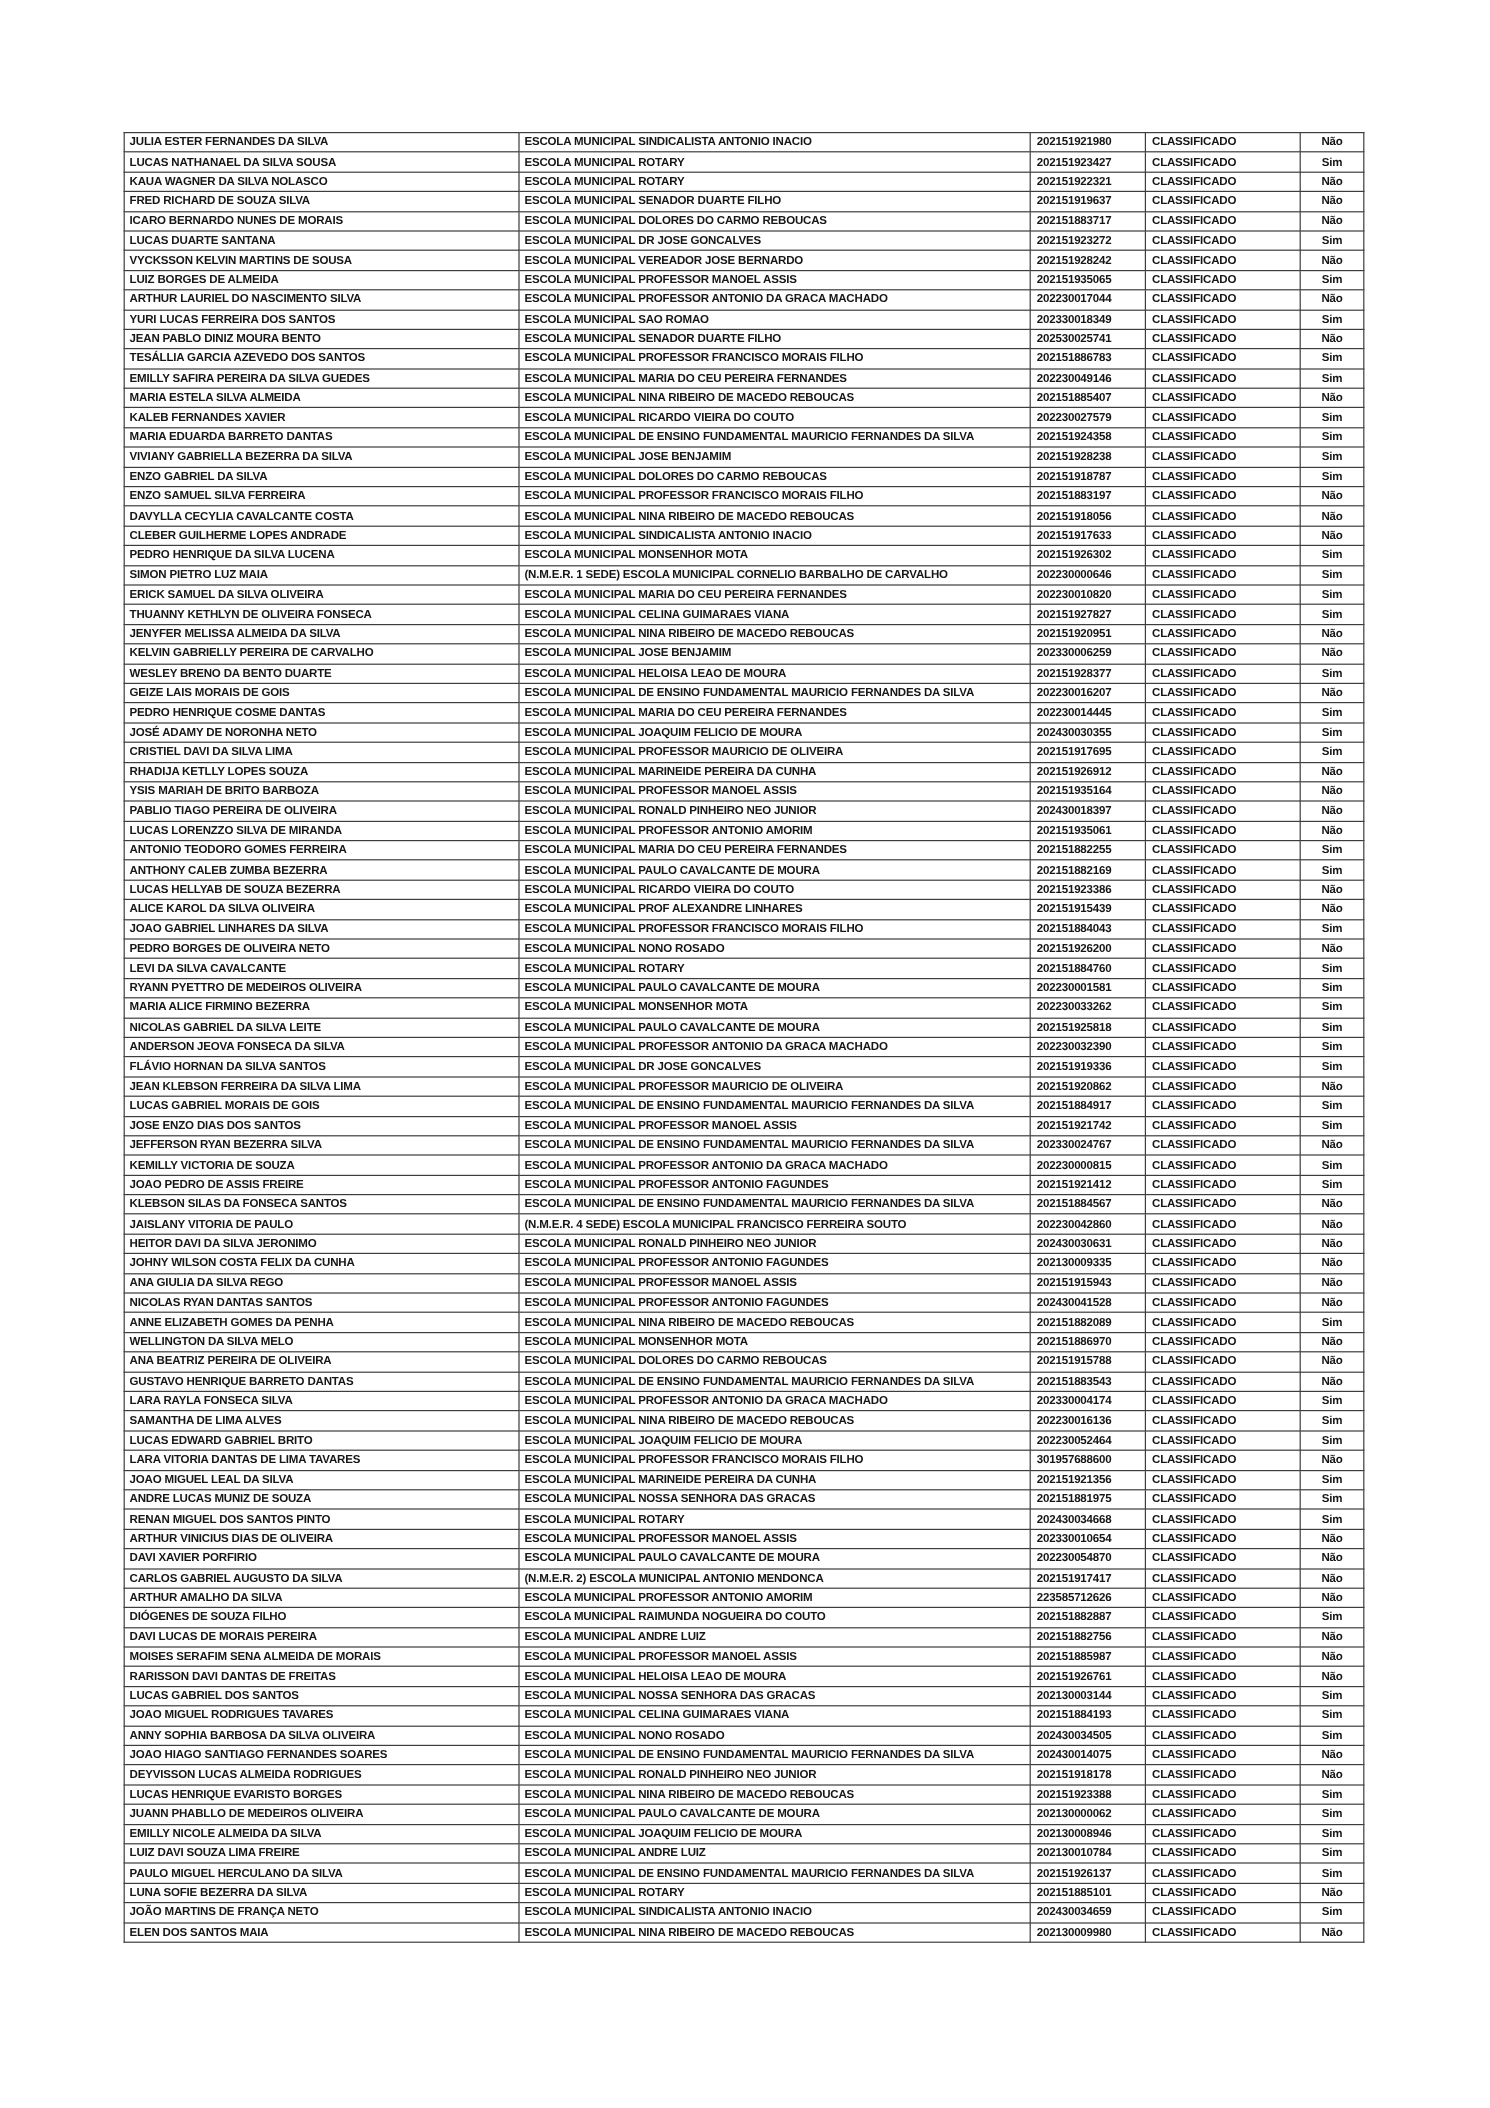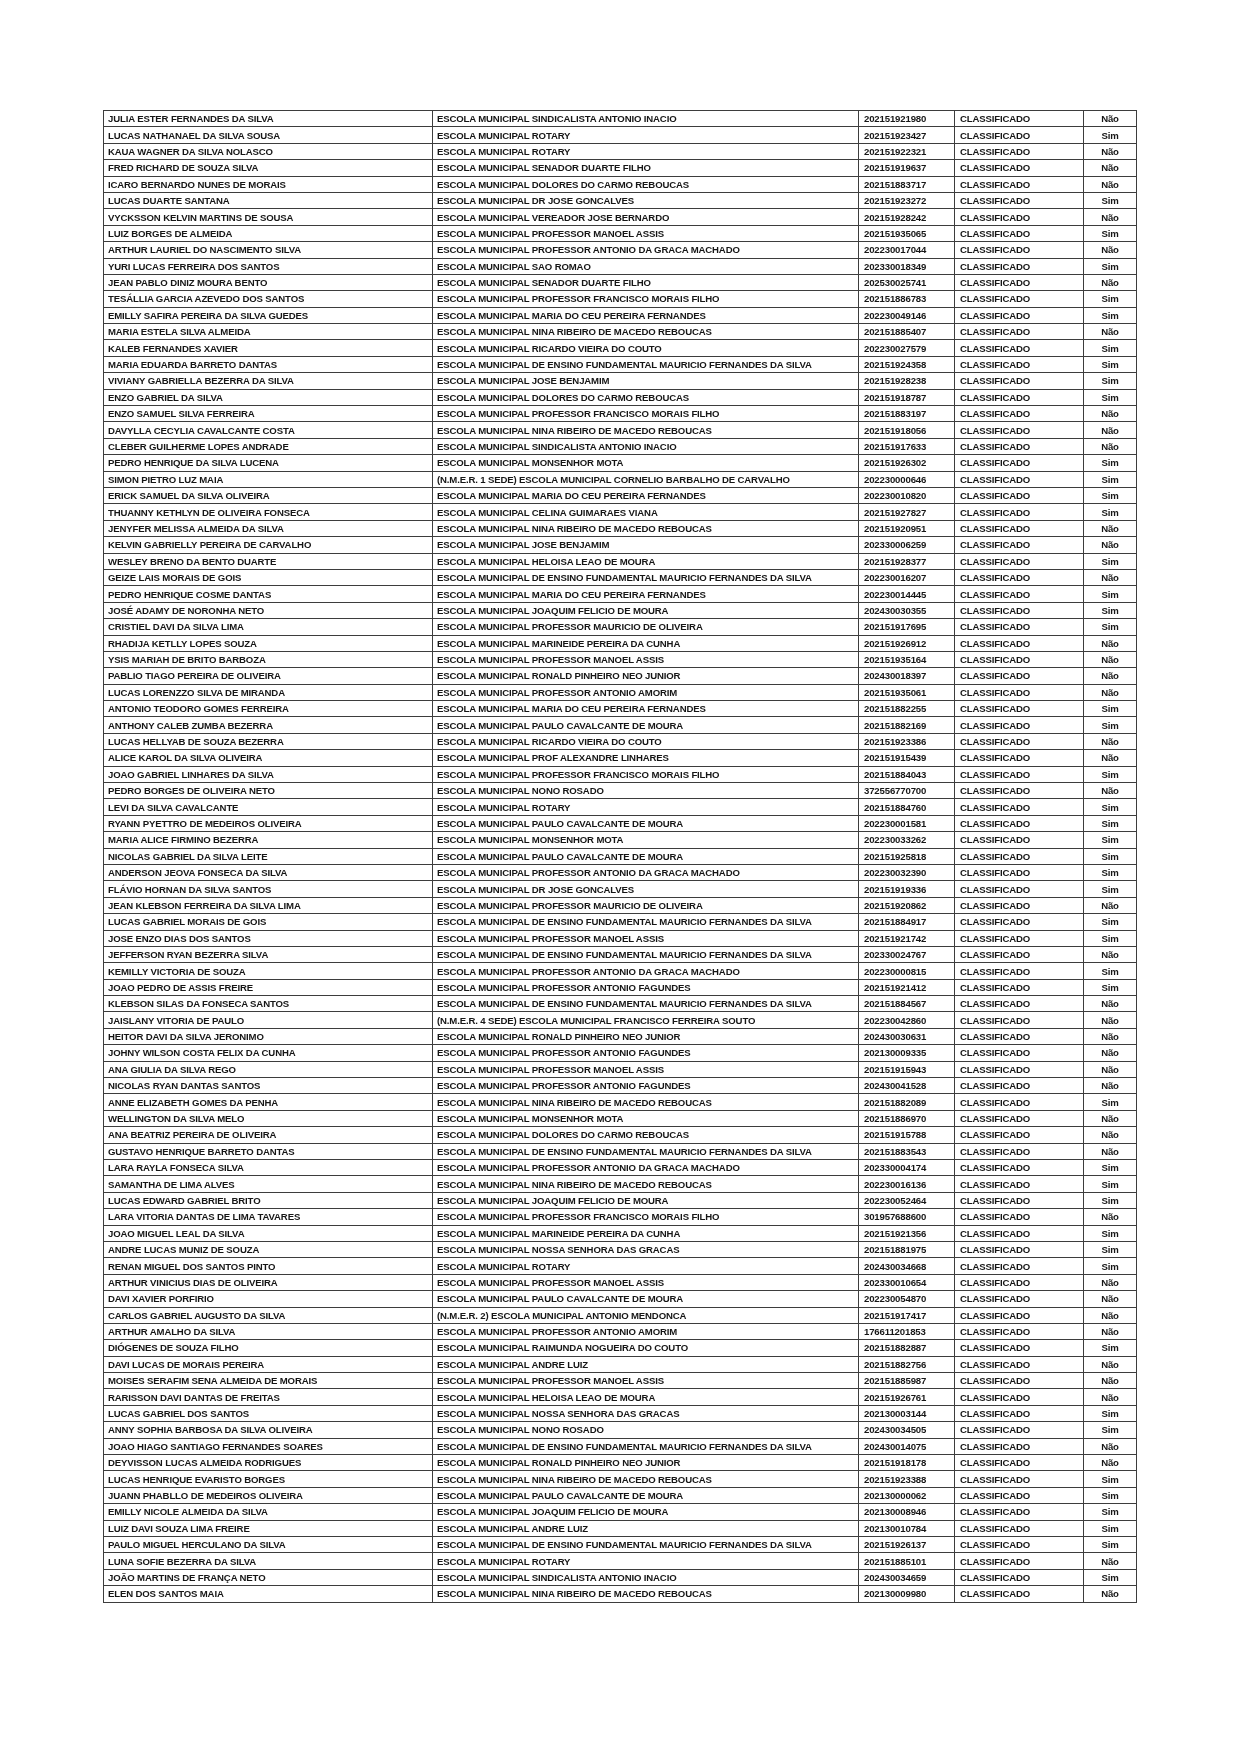--- a/index.html
+++ b/index.html
@@ -382,21 +382,21 @@
     <td class="c0">JOAO GABRIEL LINHARES DA SILVA</td>
     <td class="c1">ESCOLA MUNICIPAL PROFESSOR FRANCISCO MORAIS FILHO</td>
     <td class="c2">202151884043</td>
     <td class="c3">CLASSIFICADO</td>
     <td class="c4">Sim</td>
   </tr>
 
   <tr>
     <td class="c0">PEDRO BORGES DE OLIVEIRA NETO</td>
     <td class="c1">ESCOLA MUNICIPAL NONO ROSADO</td>
-    <td class="c2">372556770700</td>
+    <td class="c2">202151926200</td>
     <td class="c3">CLASSIFICADO</td>
     <td class="c4">Não</td>
   </tr>
 
   <tr>
     <td class="c0">LEVI DA SILVA CAVALCANTE</td>
     <td class="c1">ESCOLA MUNICIPAL ROTARY</td>
     <td class="c2">202151884760</td>
     <td class="c3">CLASSIFICADO</td>
     <td class="c4">Sim</td>
@@ -646,21 +646,21 @@
     <td class="c0">CARLOS GABRIEL AUGUSTO DA SILVA</td>
     <td class="c1">(N.M.E.R. 2) ESCOLA MUNICIPAL ANTONIO MENDONCA</td>
     <td class="c2">202151917417</td>
     <td class="c3">CLASSIFICADO</td>
     <td class="c4">Não</td>
   </tr>
 
   <tr>
     <td class="c0">ARTHUR AMALHO DA SILVA</td>
     <td class="c1">ESCOLA MUNICIPAL PROFESSOR ANTONIO AMORIM</td>
-    <td class="c2">176611201853</td>
+    <td class="c2">223585712626</td>
     <td class="c3">CLASSIFICADO</td>
     <td class="c4">Não</td>
   </tr>
 
   <tr>
     <td class="c0">DIÓGENES DE SOUZA FILHO</td>
     <td class="c1">ESCOLA MUNICIPAL RAIMUNDA NOGUEIRA DO COUTO</td>
     <td class="c2">202151882887</td>
     <td class="c3">CLASSIFICADO</td>
     <td class="c4">Sim</td>
@@ -691,20 +691,27 @@
   </tr>
 
   <tr>
     <td class="c0">LUCAS GABRIEL DOS SANTOS</td>
     <td class="c1">ESCOLA MUNICIPAL NOSSA SENHORA DAS GRACAS</td>
     <td class="c2">202130003144</td>
     <td class="c3">CLASSIFICADO</td>
     <td class="c4">Sim</td>
   </tr>
 
+  <tr>
+    <td class="c0">JOAO MIGUEL RODRIGUES TAVARES</td>
+    <td class="c1">ESCOLA MUNICIPAL CELINA GUIMARAES VIANA</td>
+    <td class="c2">202151884193</td>
+    <td class="c3">CLASSIFICADO</td>
+    <td class="c4">Sim</td>
+  </tr>
 
   <tr>
     <td class="c0">ANNY SOPHIA BARBOSA DA SILVA OLIVEIRA</td>
     <td class="c1">ESCOLA MUNICIPAL NONO ROSADO</td>
     <td class="c2">202430034505</td>
     <td class="c3">CLASSIFICADO</td>
     <td class="c4">Sim</td>
   </tr>
 
   <tr>

